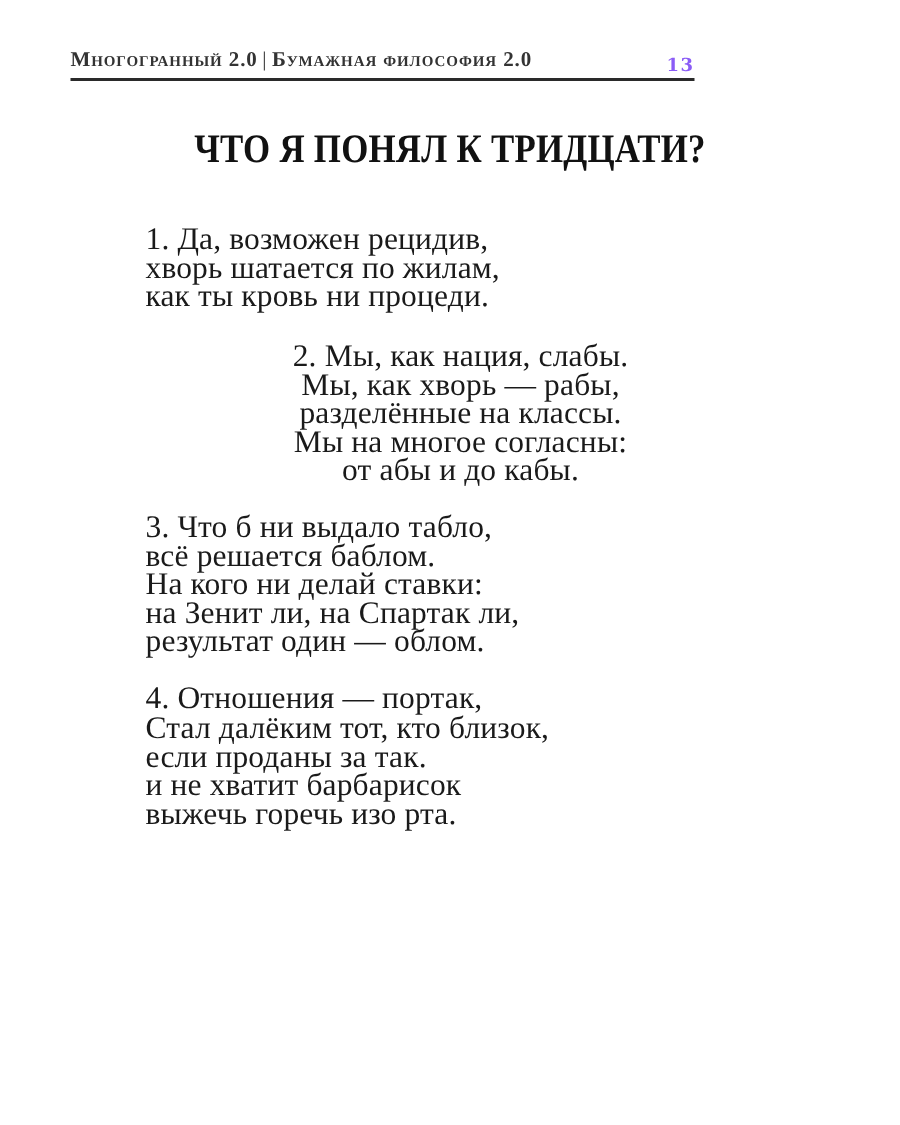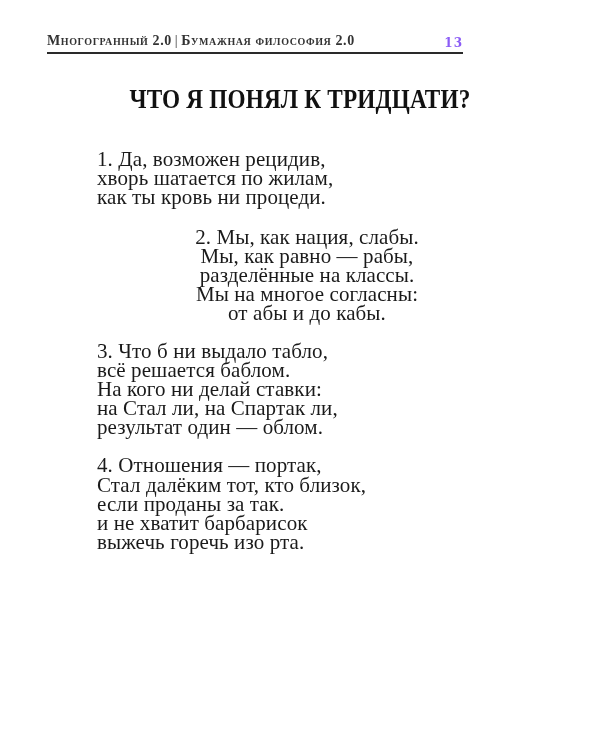--- a/index.html
+++ b/index.html
@@ -100,30 +100,30 @@
 <div class="title">ЧТО Я ПОНЯЛ К ТРИДЦАТИ?</div>
 
 <div class="poem">
   <div class="stanza">
     <span class="line">1. Да, возможен рецидив,</span>
     <span class="line">хворь шатается по жилам,</span>
     <span class="line">как ты кровь ни процеди.</span>
   </div>
   <div class="stanza">
     <span class="line">2. Мы, как нация, слабы.</span>
-    <span class="line">Мы, как равно — рабы,</span>
+    <span class="line">Мы, как хворь — рабы,</span>
     <span class="line">разделённые на классы.</span>
     <span class="line">Мы на многое согласны:</span>
     <span class="line">от абы и до кабы.</span>
   </div>
   <div class="stanza">
     <span class="line">3. Что б ни выдало табло,</span>
     <span class="line">всё решается баблом.</span>
     <span class="line">На кого ни делай ставки:</span>
-    <span class="line">на Стал ли, на Спартак ли,</span>
+    <span class="line">на Зенит ли, на Спартак ли,</span>
     <span class="line">результат один — облом.</span>
   </div>
   <div class="stanza">
     <span class="line">4. Отношения — портак,</span>
     <span class="line">Стал далёким тот, кто близок,</span>
     <span class="line">если проданы за так.</span>
     <span class="line">и не хватит барбарисок</span>
     <span class="line">выжечь горечь изо рта.</span>
   </div>
 </div>

